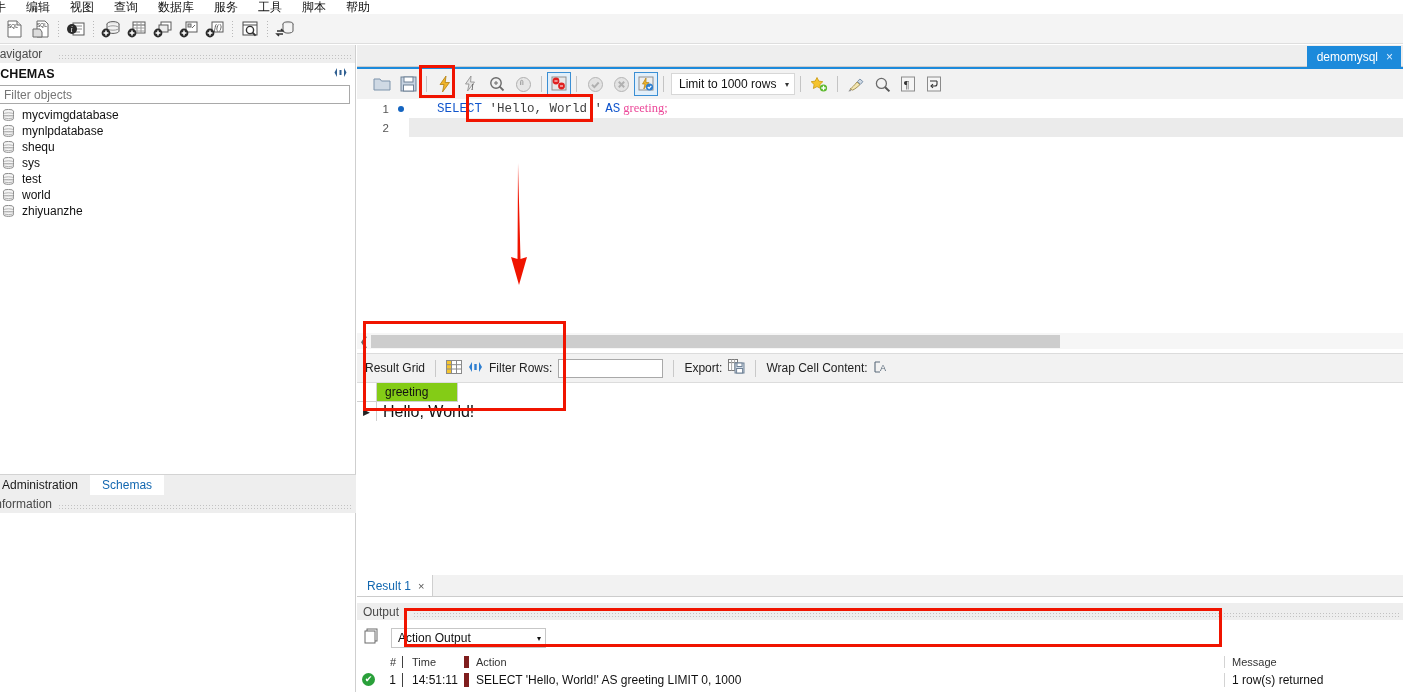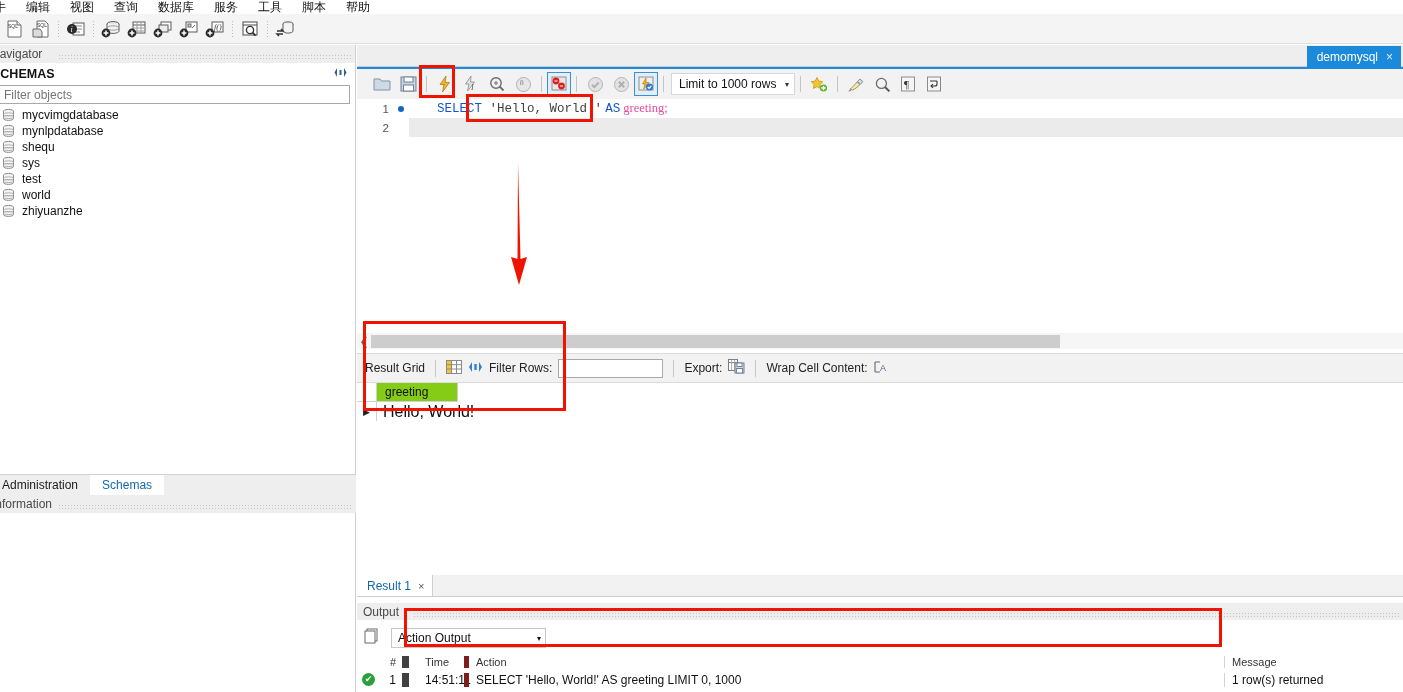--- a/index.html
+++ b/index.html
@@ -259,21 +259,21 @@
   .out-table { position:absolute; left:0; top:608px; width:1046px; height:40px; }
   .out-head {
     display:flex; height:17px; font-size:11px; color:#333;
     align-items:center;
   }
   .out-row {
     display:flex; height:19px; font-size:12px; color:#111; align-items:center;
   }
   .oc-status { width:23px; flex:none; display:flex; align-items:center; justify-content:center; }
   .oc-num { width:22px; flex:none; text-align:right; padding-right:6px; }
-  .oc-time { width:62px; flex:none; padding-left:16px; border-left:7px solid #404040; }
+  .oc-time { width:62px; flex:none; padding-left:9px; border-left:1px solid #404040; }
   .oc-action { width:760px; flex:none; padding-left:7px; border-left:5px solid #7f1d1d; }
   .oc-msg { flex:1; padding-left:7px; border-left:1px solid #d3d3d3; }
   .out-head .oc-time, .out-head .oc-action, .out-head .oc-msg { color:#333; }
 
   .check-circle {
     width:13px; height:13px; border-radius:50%; background:#2aa03a;
     display:flex; align-items:center; justify-content:center;
     color:#fff; font-size:9px; line-height:1;
   }
 

